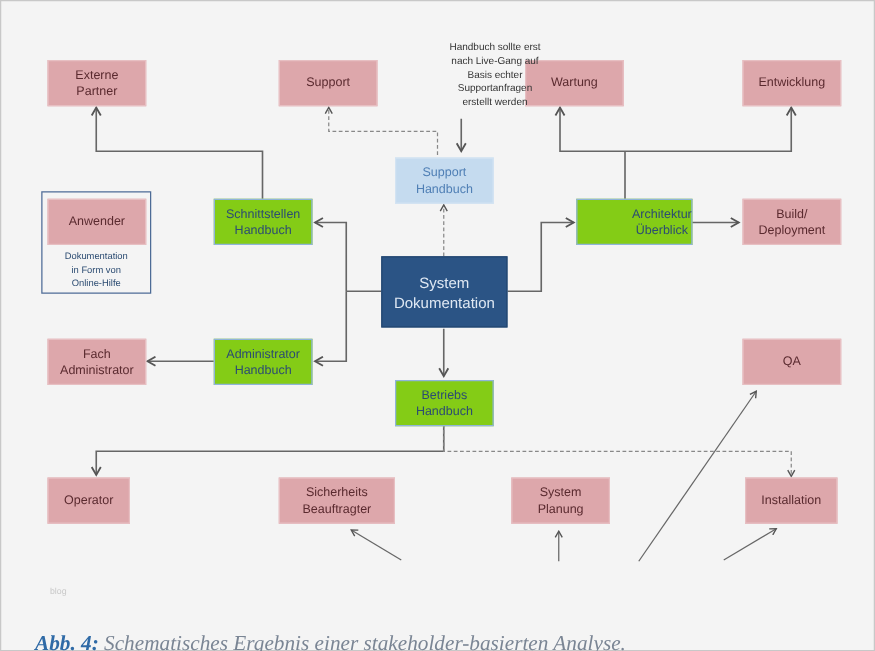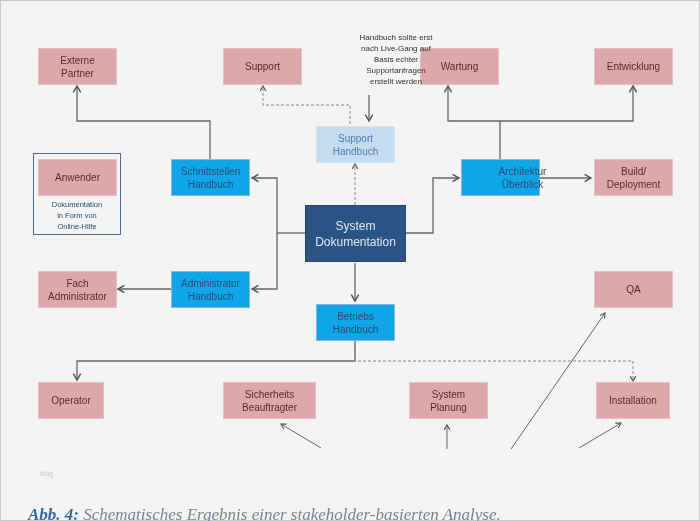--- a/index.html
+++ b/index.html
@@ -1,20 +1,20 @@
 <!DOCTYPE html>
 <html><head>
 <meta charset="utf-8">
 <style>
   html, body { margin: 0; padding: 0; }
   body { width: 700px; height: 521px; overflow: hidden; background: #f4f4f4; font-family: "Liberation Sans", sans-serif; }
   #frame { position: absolute; left: 0; top: 0; width: 698px; height: 519px; border: 1px solid #c8c8c8; background: #f4f4f4; }
   .box { position: absolute; display: flex; align-items: center; justify-content: center; text-align: center; font-size: 10px; line-height: 13px; white-space: pre-line; box-sizing: border-box; }
   .pink { background: #dda7ab; color: #5a2a2f; border: 1px solid #e7bfc2; }
-  .blue { background: #0ea5e9; color: #2c4c72; border: 1px solid #8fb4da; }
+  .blue { background: #84cc16; color: #2c4c72; border: 1px solid #8fb4da; }
   .lightblue { background: #c5dbef; color: #4f7fb5; border: 1px solid #d3e3f2; }
   .dark { background: #2b5485; color: #dfe8f3; font-size: 12px; line-height: 16px; border: 1px solid #234670; }
   #lines { position: absolute; left: 0; top: 0; }
   .note { position: absolute; text-align: center; font-size: 8px; line-height: 11px; color: #333; white-space: pre-line; }
   #anwender-frame { position: absolute; left: 32px; top: 152px; width: 88px; height: 82px; border: 1px solid #4d6b96; box-sizing: border-box; }
   #anwender-doc { position: absolute; left: 32px; top: 198px; width: 88px; text-align: center; font-size: 7.5px; line-height: 11px; color: #2c4c72; white-space: pre-line; }
   #bottom-note { position: absolute; left: 310px; top: 454px; font-size: 11.5px; color: #222; white-space: nowrap; }
   #watermark { position: absolute; left: 39px; top: 469px; font-size: 7px; color: #c8c8c8; }
   #caption { position: absolute; left: 27px; top: 504px; font-family: "Liberation Serif", serif; font-style: italic; font-size: 17px; color: #7a8594; white-space: nowrap; }
   #caption .lbl { color: #2f6aa6; font-weight: bold; }
@@ -91,21 +91,21 @@
   <div class="box pink" style="left:222px;top:381px;width:93px;height:37px;"><span>Sicherheits
 Beauftragter</span></div>
   <div class="box pink" style="left:408px;top:381px;width:79px;height:37px;"><span>System
 Planung</span></div>
   <div class="box pink" style="left:595px;top:381px;width:74px;height:37px;"><span>Installation</span></div>
 
   <div class="box lightblue" style="left:315px;top:125px;width:79px;height:37px;"><span>Support
 Handbuch</span></div>
   <div class="box blue" style="left:170px;top:158px;width:79px;height:37px;"><span>Schnittstellen
 Handbuch</span></div>
-  <div class="box blue" style="left:460px;top:158px;width:79px;height:37px;padding-left:44px;"><span>Architektur
+  <div class="box blue" style="left:460px;top:158px;width:93px;height:37px;padding-left:44px;"><span>Architektur
 Überblick</span></div>
   <div class="box blue" style="left:170px;top:270px;width:79px;height:37px;"><span>Administrator
 Handbuch</span></div>
   <div class="box blue" style="left:315px;top:303px;width:79px;height:37px;"><span>Betriebs
 Handbuch</span></div>
 
   <div class="box dark" style="left:304px;top:204px;width:101px;height:57px;"><span>System
 Dokumentation</span></div>
 
   <div class="note" style="left:300px;top:31px;width:118px;padding-left:36px;">Handbuch sollte erst

